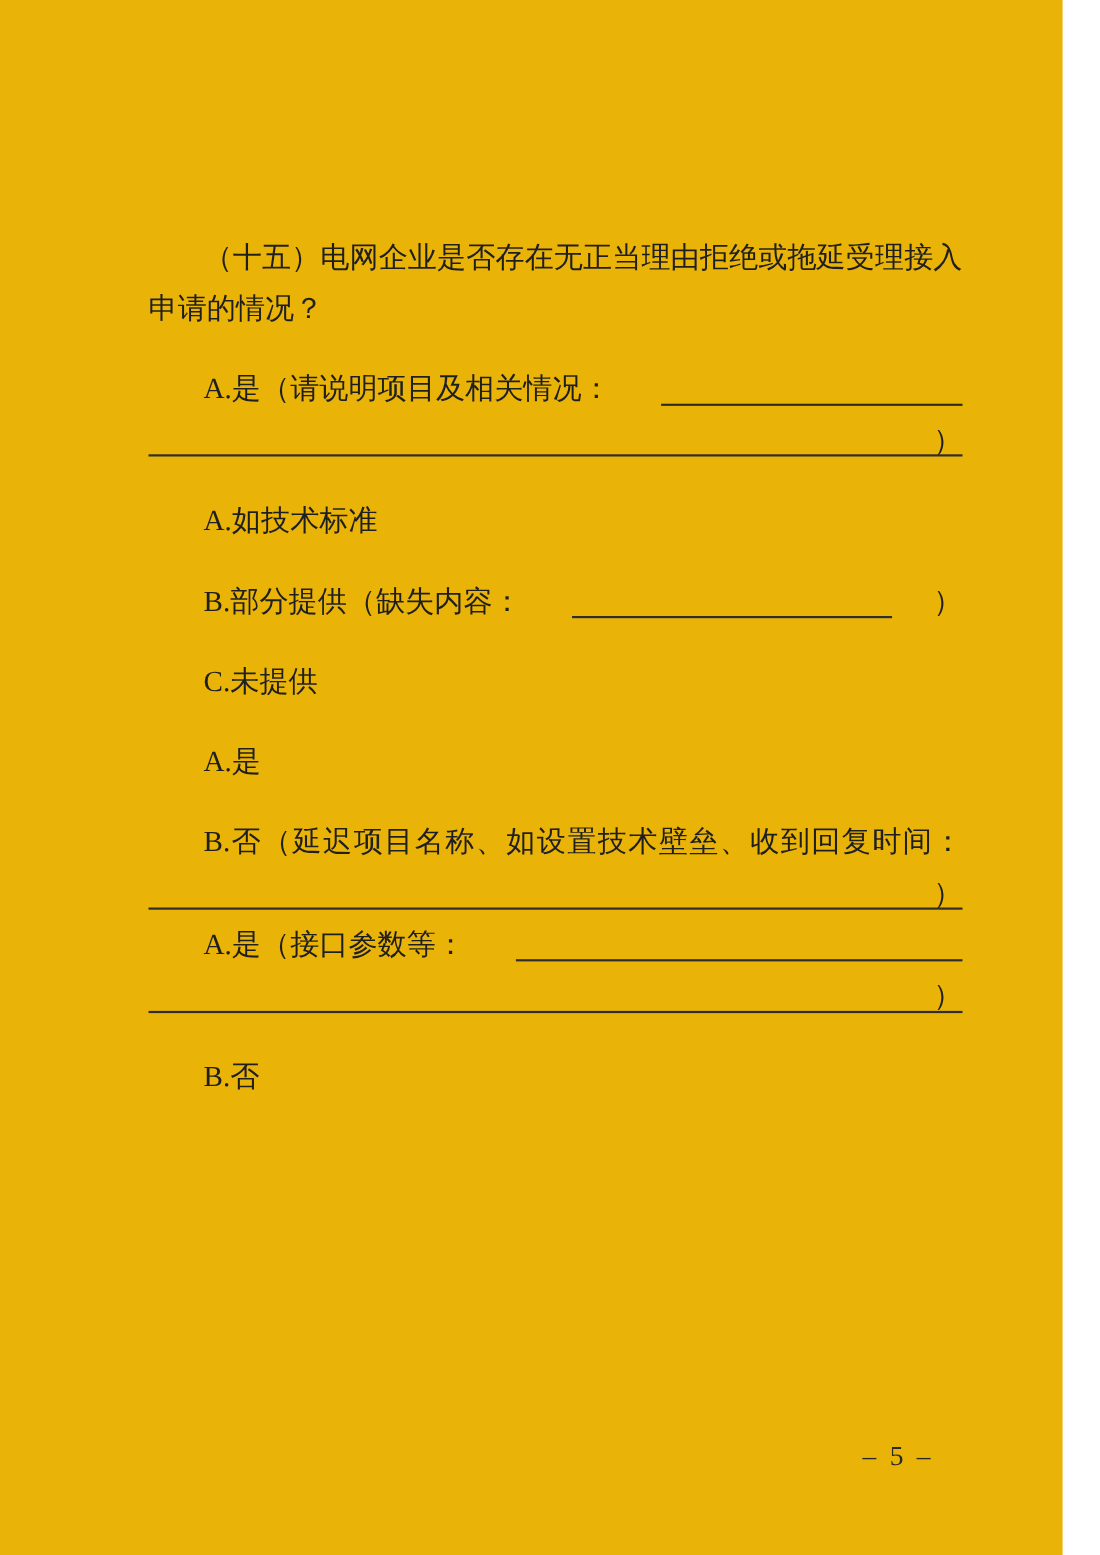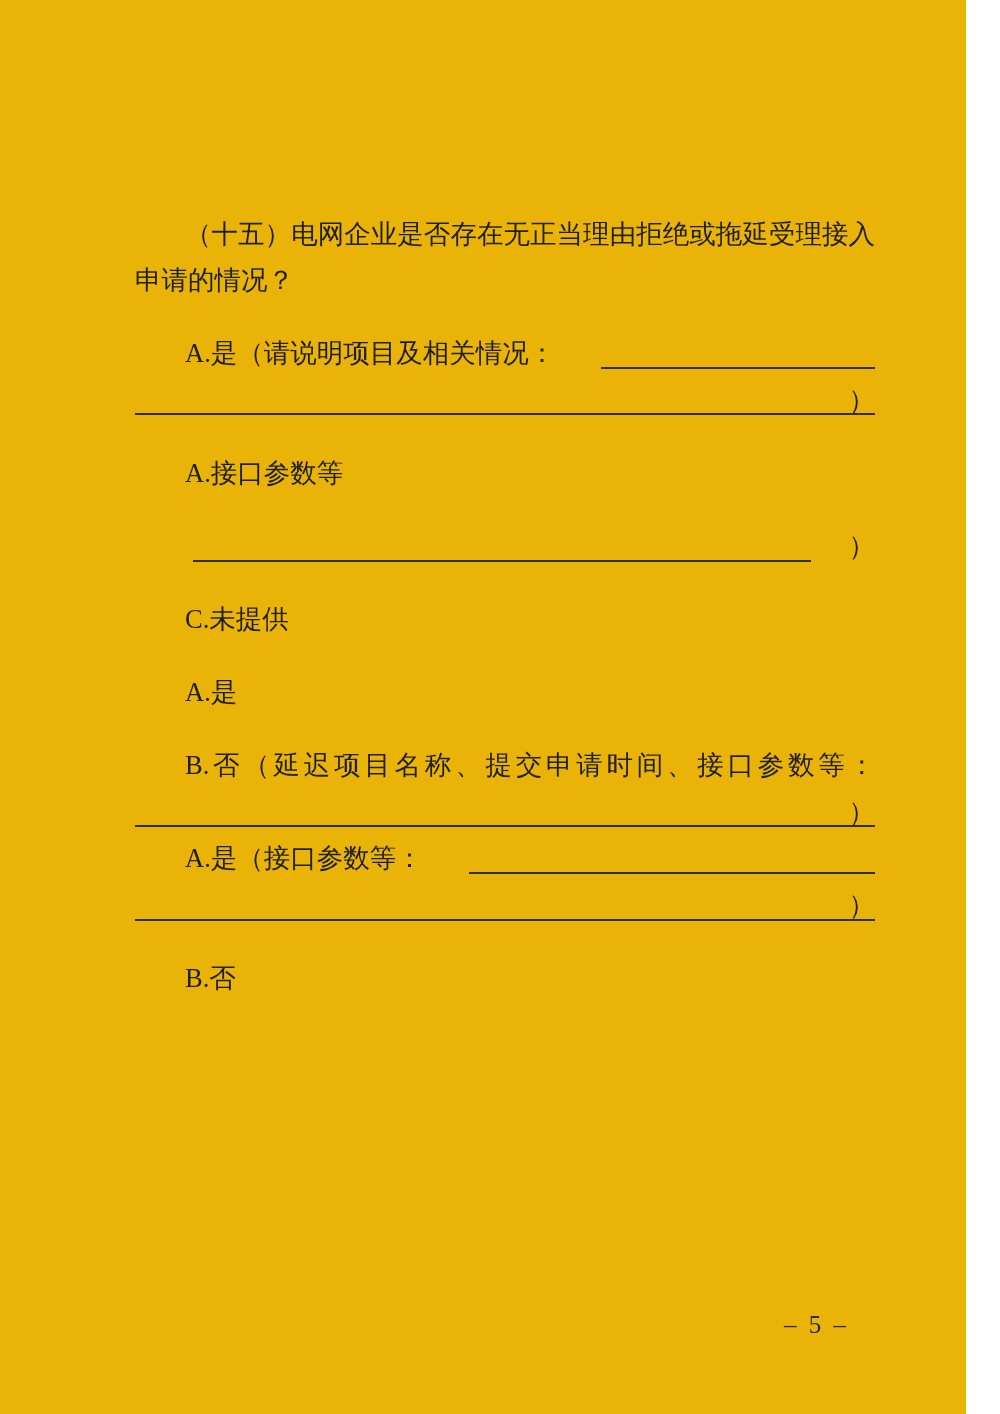--- a/index.html
+++ b/index.html
@@ -84,29 +84,30 @@
 
     <p class="q-title">（十五）电网企业是否存在无正当理由拒绝或拖延受理接入申请的情况？</p>
     <div class="opt-flex">
       <span class="opt-text">A.是（请说明项目及相关情况：</span>
       <span class="fill"></span>
     </div>
     <div class="blank-full">
       <span>）</span>
     </div>
 
-    <p class="opt">A.接口参数等</p>
+    <p class="opt">A.如技术标准</p>
     <div class="opt-flex">
+      <span class="opt-text">B.部分提供（缺失内容：</span>
       <span class="fill"></span>
       <span class="close-after">）</span>
     </div>
     <p class="opt">C.未提供</p>
 
     <p class="opt">A.是</p>
-    <div class="justify-line">B.否（延迟项目名称、提交申请时间、接口参数等：</div>
+    <div class="justify-line">B.否（延迟项目名称、如设置技术壁垒、收到回复时间：</div>
     <div class="blank-full">
       <span>）</span>
     </div>
 
     <div class="opt-flex">
       <span class="opt-text">A.是（接口参数等：</span>
       <span class="fill"></span>
     </div>
     <div class="blank-full">
       <span>）</span>

